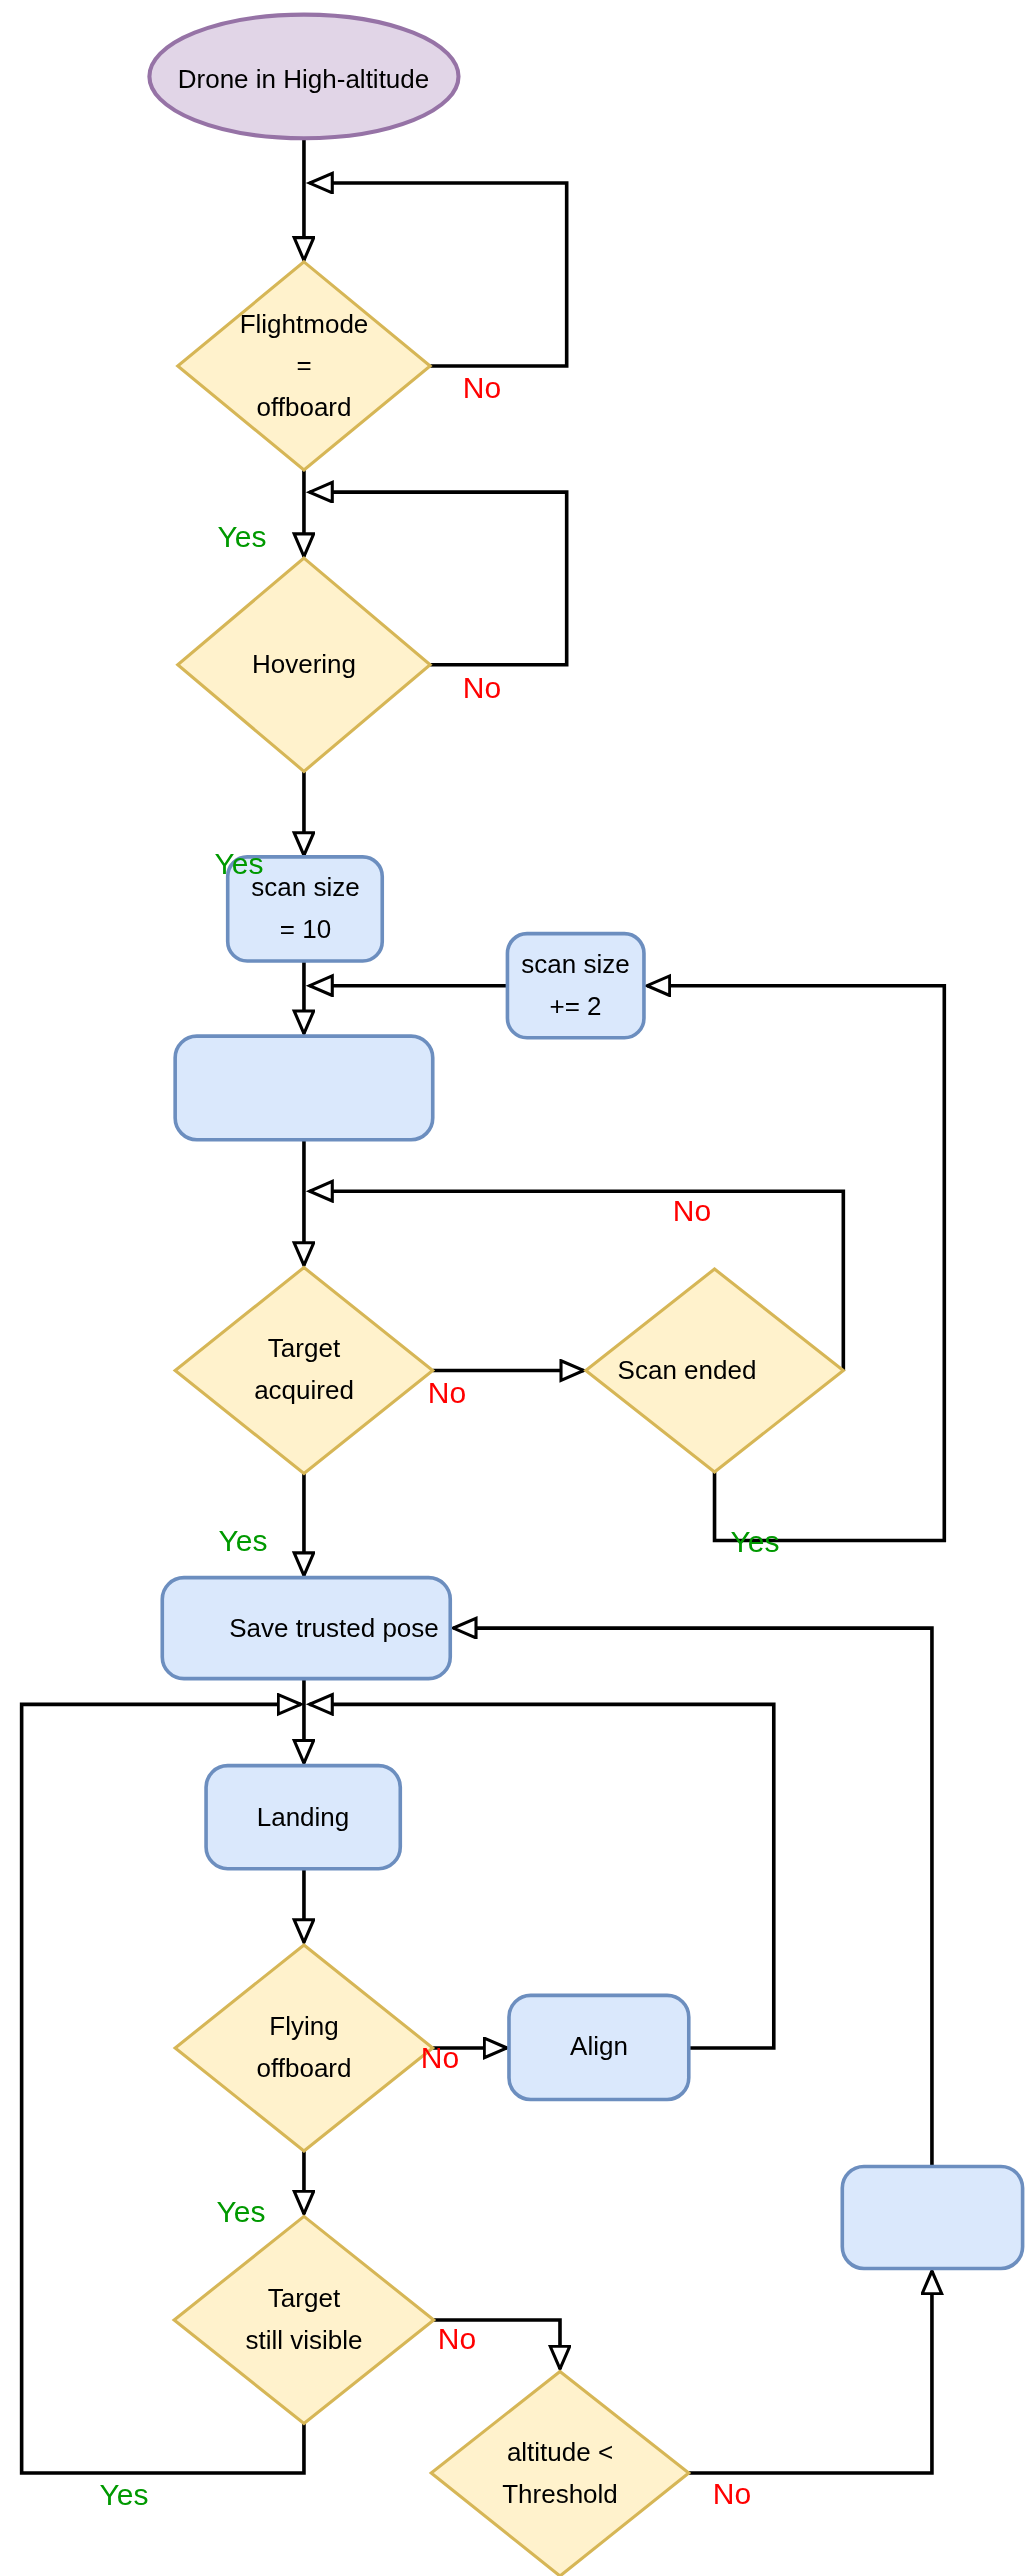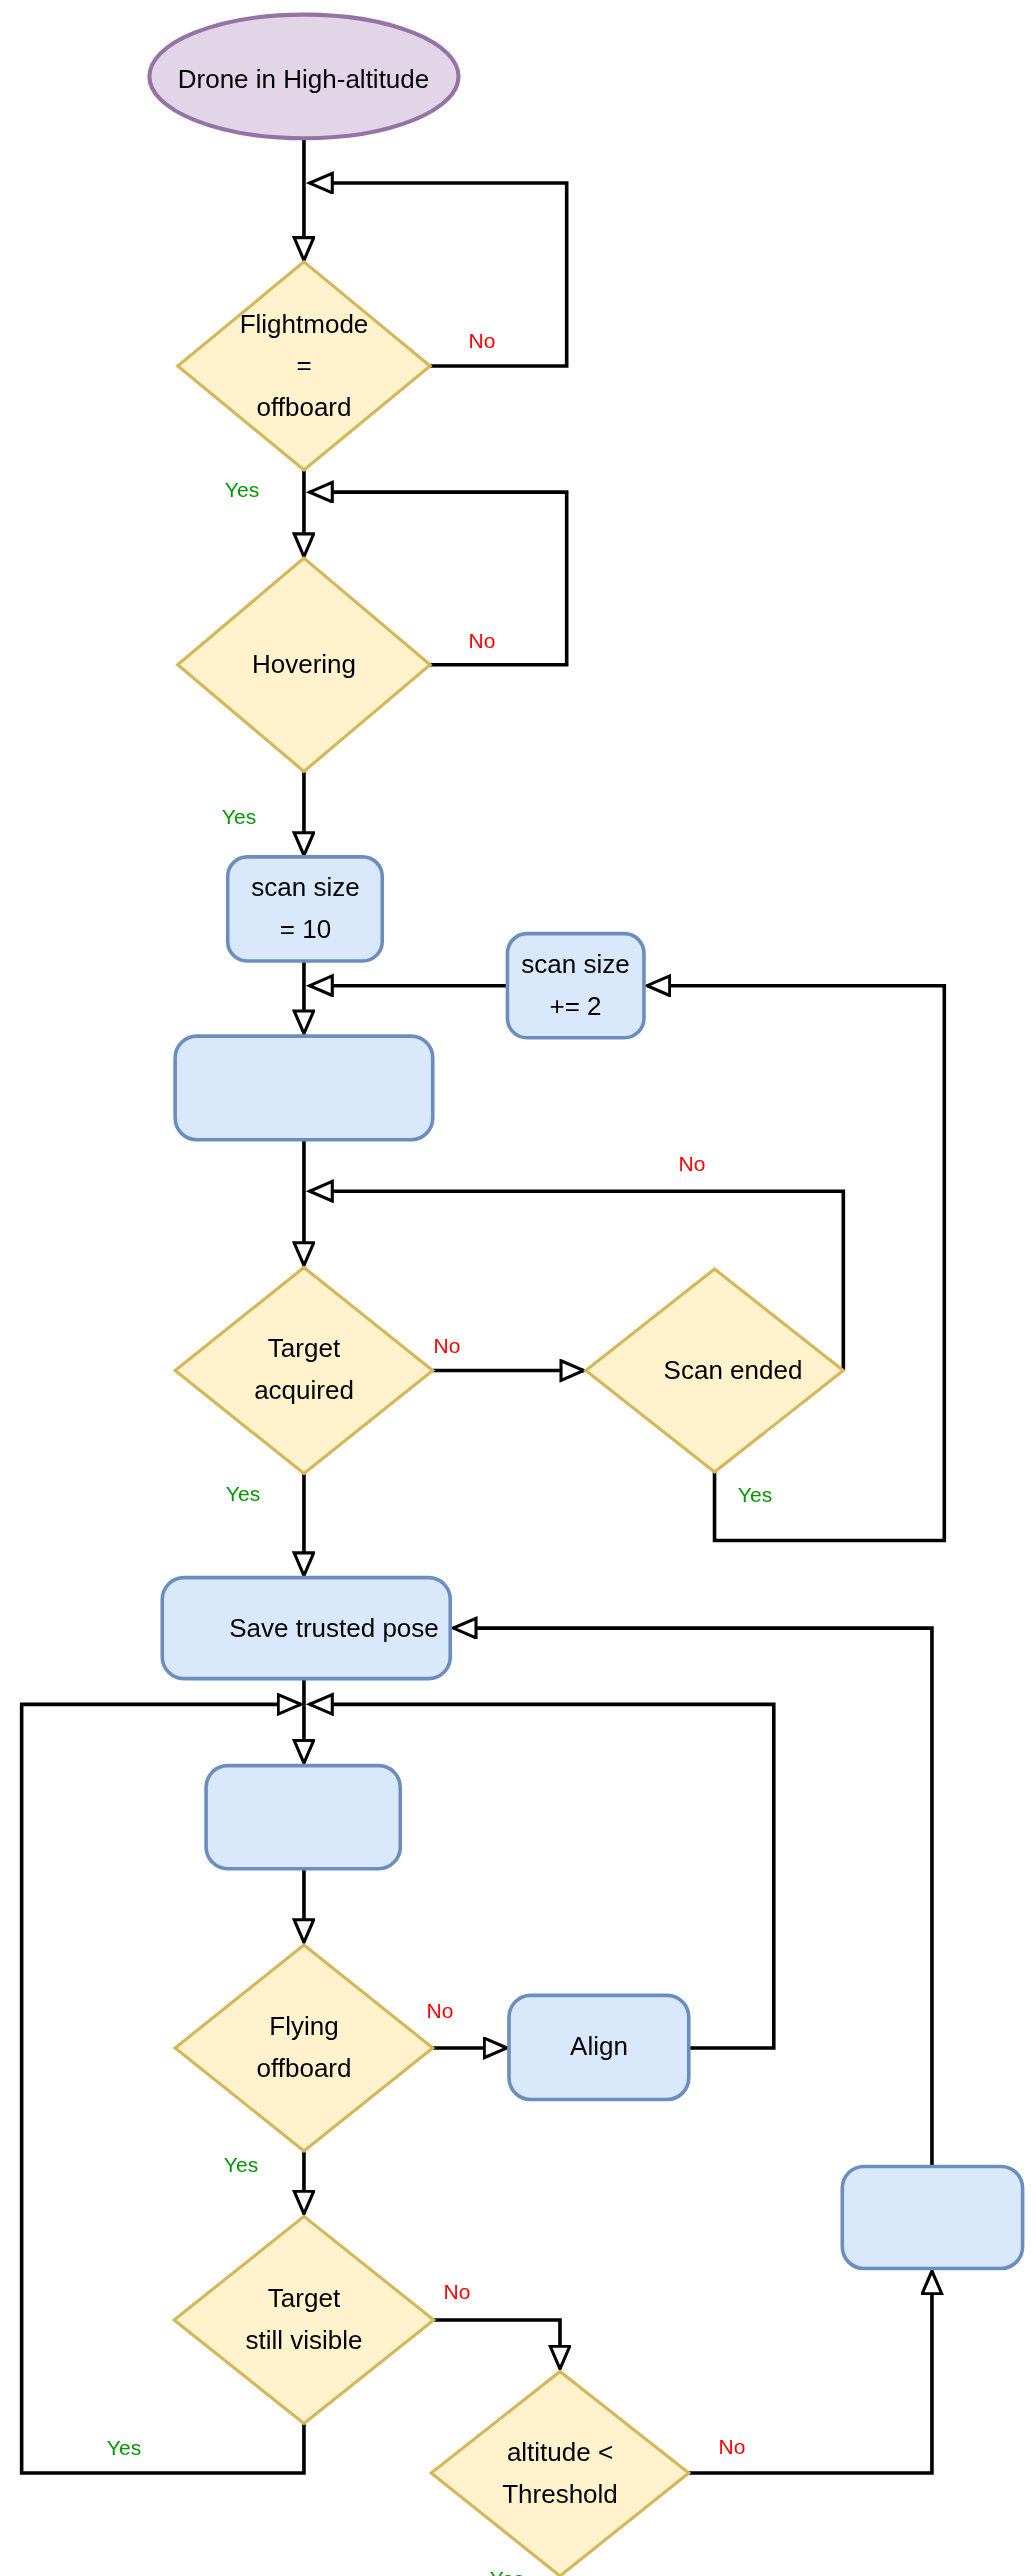--- a/index.html
+++ b/index.html
@@ -11,22 +11,22 @@
   html,body{margin:0;padding:0;background:#ffffff;}
   #canvas{position:relative;width:1036px;height:2944px;background:#ffffff;
           font-family:"Liberation Sans", sans-serif;}
   #wires{position:absolute;left:0;top:0;width:1036px;height:2944px;}
   .edge{fill:none;stroke:var(--edge);stroke-width:7;}
   .shape-process{fill:var(--process-fill);stroke:var(--process-stroke);stroke-width:7;}
   .shape-decision{fill:var(--decision-fill);stroke:var(--decision-stroke);stroke-width:6;}
   .shape-terminal{fill:var(--terminal-fill);stroke:var(--terminal-stroke);stroke-width:8;}
   .node-label{position:absolute;display:flex;align-items:center;justify-content:center;
     text-align:center;color:var(--text);font-size:26px;line-height:1.6;white-space:pre-line;}
-  .branch-label{position:absolute;transform:translate(-50%,-50%);font-size:21px;
-    white-space:pre;line-height:1;}
+  .branch-label{position:absolute;transform:translate(-50%,-50%);font-size:30px;
+    white-space:pre;line-height:1;margin-top:48px;}
   .branch-yes{color:var(--yes);}
   .branch-no{color:var(--no);}
 </style>
 </head>
 <body>
 
 <div id="canvas">
 
   <svg id="wires" viewBox="0 0 2011 5714" xmlns="http://www.w3.org/2000/svg">
     <defs>
@@ -82,22 +82,23 @@
   <div class="node-label" style="left:178px;top:558px;width:252px;height:213px;">Hovering</div>
   <div class="node-label" style="left:178px;top:262px;width:252px;height:208px;">Flightmode
 =
 offboard</div>
   <div class="node-label" style="left:228px;top:857px;width:155px;height:104px;">scan size
 = 10</div>
   <div class="node-label" style="left:507px;top:934px;width:137px;height:104px;">scan size
 += 2</div>
   <div class="node-label" style="left:175px;top:1267px;width:258px;height:206px;">Target
 acquired</div>
-  <div class="node-label" style="left:604px;top:1269px;width:258px;height:203px;">Scan ended</div>
+  <div class="node-label" style="left:558px;top:1269px;width:258px;height:203px;">Scan ended</div>
   <div class="node-label" style="left:162px;top:1578px;width:288px;height:101px;margin-left:28px;">Save trusted pose</div>
+  <div class="node-label" style="left:206px;top:1766px;width:194px;height:103px;">Landing</div>
   <div class="node-label" style="left:175px;top:1945px;width:258px;height:206px;">Flying
 offboard</div>
   <div class="node-label" style="left:509px;top:1995px;width:180px;height:104px;">Align</div>
   <div class="node-label" style="left:174px;top:2216px;width:260px;height:207px;">Target
 still visible</div>
   <div class="node-label" style="left:431px;top:2371px;width:258px;height:205px;text-align:center;">altitude &lt;
 Threshold</div>
 
   <div class="branch-label branch-no" style="left:482px;top:340px;">No</div>
   <div class="branch-label branch-yes" style="left:242px;top:489px;">Yes</div>

